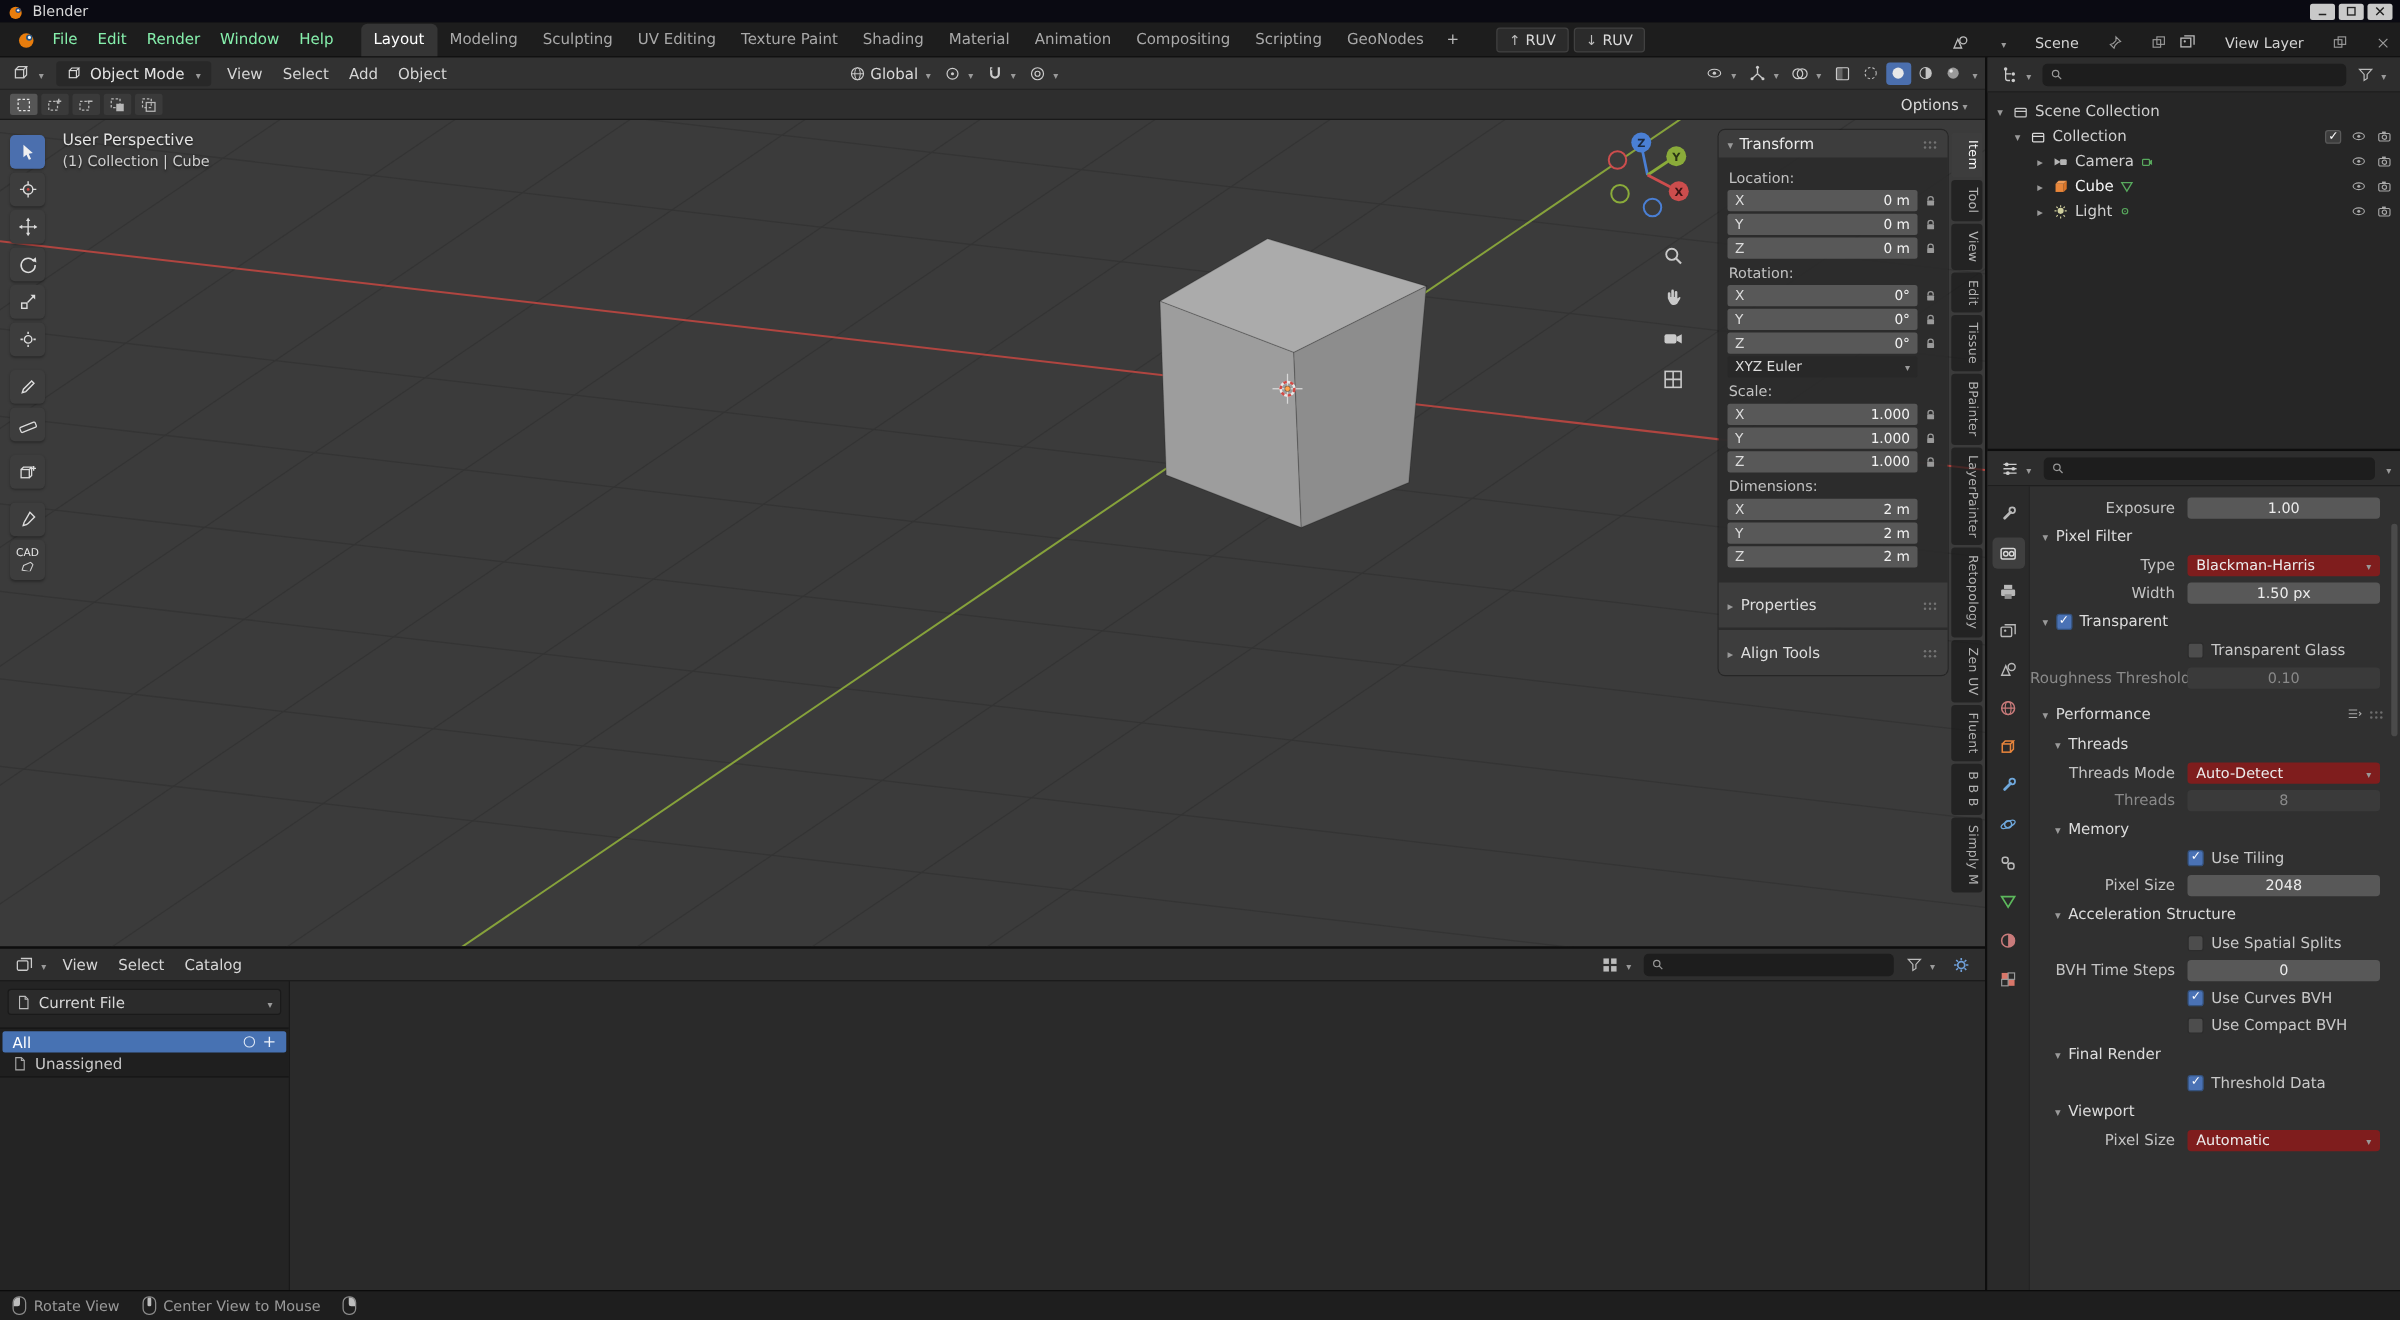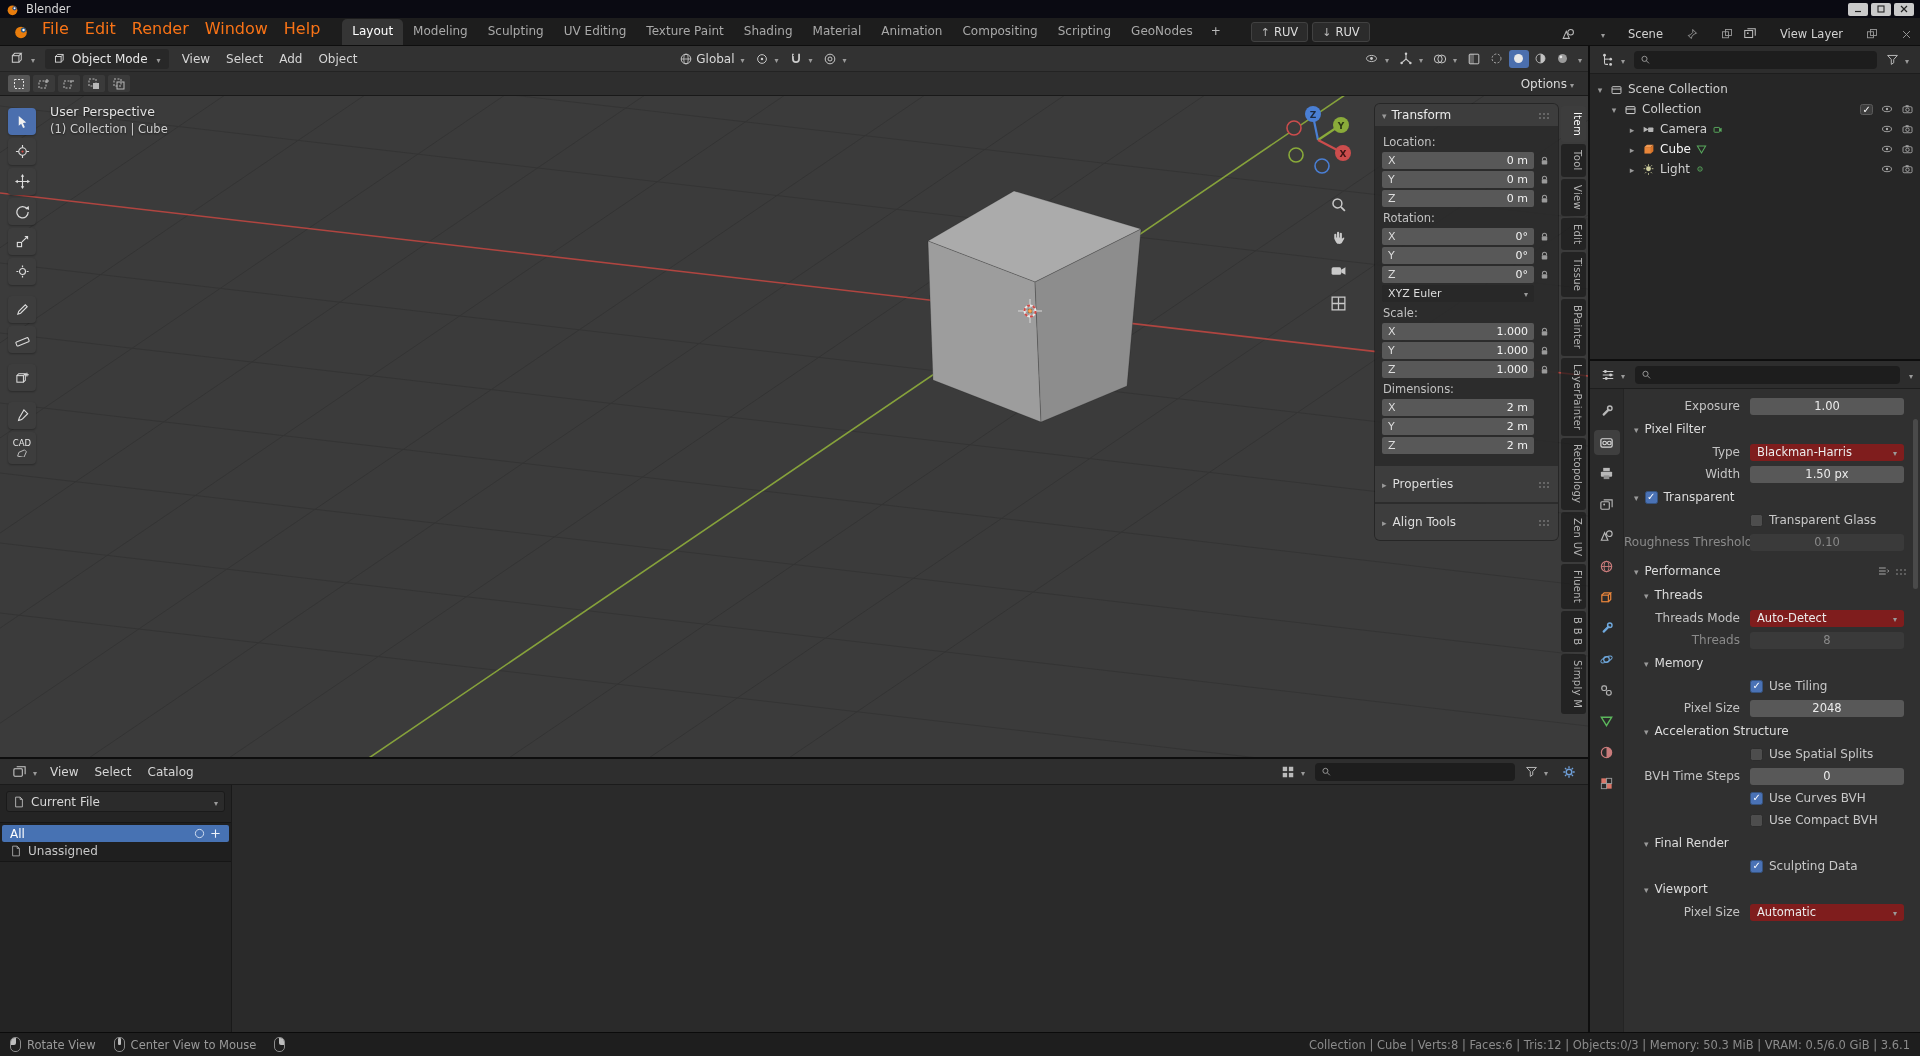--- a/index.html
+++ b/index.html
@@ -13,21 +13,21 @@
 
   
   #titlebar{height:18px;background:#0a0a12;display:flex;align-items:center;padding:0 6px;gap:7px;flex:0 0 auto}
   #titlebar .ttl{color:#d8d8d8;font-size:11.5px}
   #wincontrols{margin-left:auto;display:flex;gap:3px}
   .winbtn{width:20px;height:13px;background:#c9c9c9;border-radius:2px;display:flex;align-items:center;justify-content:center}
 
   
   #topbar{height:28px;background:#1d1d1d;border-bottom:1px solid #0e0e0e;display:flex;align-items:flex-end;
     padding:0 8px;white-space:nowrap;flex:0 0 auto}
-  .menu-item{padding:5px 8px 7px;color:#f97316;font-size:16px}
+  .menu-item{padding:5px 8px 7px;color:#86efac;font-size:12px}
   #ws-tabs{display:flex;margin-left:14px;align-items:flex-end}
   .ws-tab{padding:5px 10px 7px;color:#a9a9a9;font-size:12px;border-radius:5px 5px 0 0}
   .ws-tab.active{background:#353535;color:#fff}
   .ws-add{padding:5px 8px 7px;color:#bbb}
   .ruv-group{display:flex;gap:4px;margin-left:22px;margin-bottom:3px}
   .ruv-btn{display:flex;align-items:center;gap:4px;background:#2b2b2b;border:1px solid #414141;border-radius:3px;
     padding:2px 9px;color:#dcdcdc;font-size:11.5px}
   .ruv-arrow{color:#bdbdbd;font-size:11px;line-height:1}
   #tb-right{margin-left:auto;display:flex;align-items:center;gap:10px;margin-bottom:4px}
   .tb-widget{display:flex;align-items:center;gap:23px;color:#d2d2d2;font-size:11.5px}
@@ -1248,21 +1248,21 @@
             </div>
 
             <div class="phead sub">
               <span class="dchev"></span>
               <span>Final Render</span>
             </div>
             <div class="prow">
               <div class="plabel"></div>
               <div class="pctrl">
                 <span class="cb on"></span>
-                <span class="cblabel">Sculpting Data</span>
+                <span class="cblabel">Threshold Data</span>
               </div>
             </div>
 
             <div class="phead sub">
               <span class="dchev"></span>
               <span>Viewport</span>
             </div>
             <div class="prow">
               <div class="plabel">Pixel Size</div>
               <div class="pctrl">
@@ -1285,15 +1285,14 @@
       <span class="mouse l"></span>
       <span>Rotate View</span>
     </div>
     <div class="hint">
       <span class="mouse m"></span>
       <span>Center View to Mouse</span>
     </div>
     <div class="hint">
       <span class="mouse r"></span>
     </div>
-    <div id="status-stats">Collection | Cube | Verts:8 | Faces:6 | Tris:12 | Objects:0/3 | Memory: 50.3 MiB | VRAM: 0.5/6.0 GiB | 3.6.1</div>
   </div>
 </div>
 
 </body></html>

